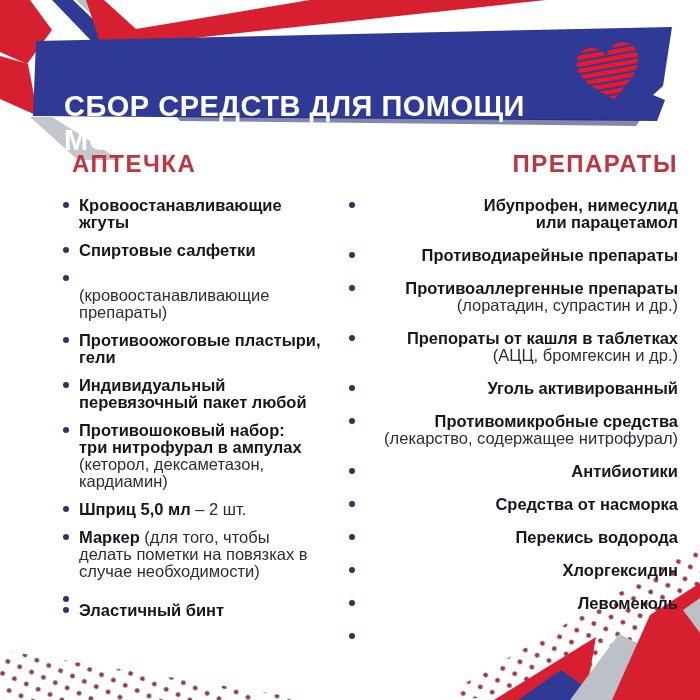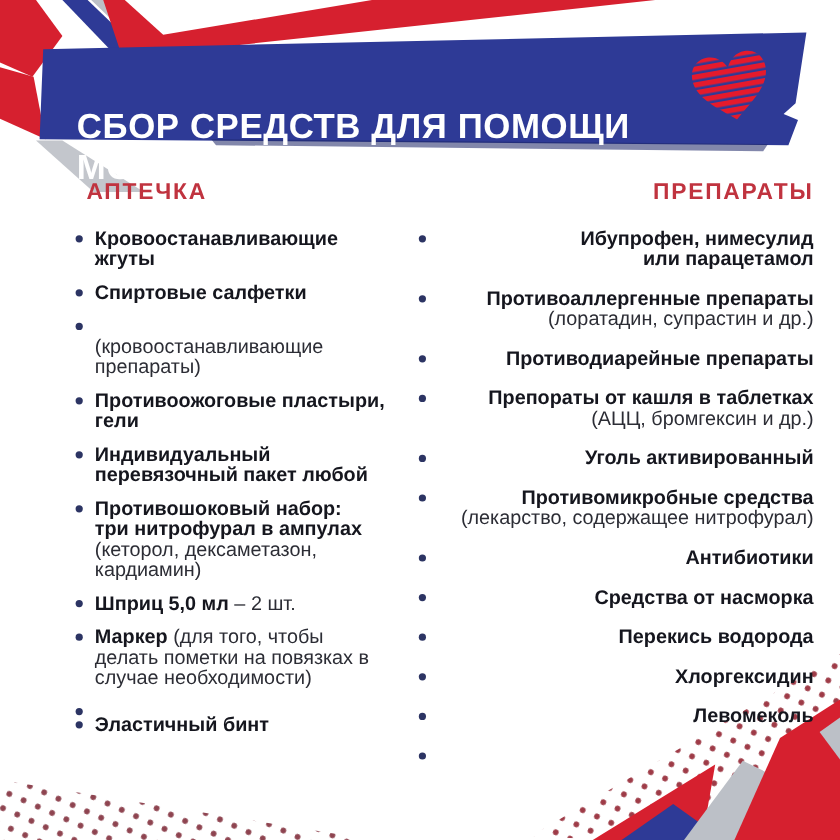--- a/index.html
+++ b/index.html
@@ -11,21 +11,21 @@
   
   .banner{position:absolute;inset:0;z-index:2;pointer-events:none;}
   .banner-text{position:absolute;left:64px;top:49px;color:#ffffff;
       font-weight:700;font-size:29px;line-height:34px;letter-spacing:.5px;z-index:3;margin-top:40px;}
 
   
   .columns{position:absolute;top:142px;left:0;width:700px;z-index:2;}
   .col{position:absolute;top:0;}
   .col-left{left:62px;width:272px;}
   .col-right{left:348px;width:330px;text-align:right;}
-  .col-header{margin:8px 0 0 10px;font-size:19px;font-weight:700;
+  .col-header{margin:8px 0 0 10px;font-size:24px;font-weight:700;
       color:#c0333f;letter-spacing:1.5px;}
   .col-right .col-header{margin-left:12px;}
   .items{list-style:none;margin:19px 0 0 0;padding:0;display:flex;flex-direction:column;gap:16px;}
   .col-left .items{row-gap:11px;}
   .col-right .items{row-gap:16px;}
   .item{position:relative;padding-left:17px;font-size:16.5px;line-height:17px;
       color:#15161e;white-space:pre-line;}
   .bullet{position:absolute;left:1px;top:5px;width:6px;height:6px;border-radius:50%;
       background:#2c3463;}
   .item .b{font-weight:700;}
@@ -121,24 +121,24 @@
 
     <li class="item"><span class="bullet"></span><span class="b">Эластичный бинт</span><span class="n"></span></li>
   </ul>
     </section>
     <section class="col col-right">
       <h2 class="col-header">ПРЕПАРАТЫ</h2>
       <ul class="items">
     <li class="item"><span class="bullet"></span><span class="b">Ибупрофен, нимесулид
 или парацетамол</span><span class="n"></span></li>
 
+    <li class="item"><span class="bullet"></span><span class="b">Противодиарейные препараты</span><span class="n"></span></li>
+
     <li class="item"><span class="bullet"></span><span class="b">Противоаллергенные препараты</span><span class="n">
 (лоратадин, супрастин и др.)</span></li>
-
-    <li class="item"><span class="bullet"></span><span class="b">Противодиарейные препараты</span><span class="n"></span></li>
 
     <li class="item"><span class="bullet"></span><span class="b">Препораты от кашля в таблетках</span><span class="n">
 (АЦЦ, бромгексин и др.)</span></li>
 
     <li class="item"><span class="bullet"></span><span class="b">Уголь активированный</span><span class="n"></span></li>
 
     <li class="item"><span class="bullet"></span><span class="b">Противомикробные средства</span><span class="n">
 (лекарство, содержащее нитрофурал)</span></li>
 
     <li class="item"><span class="bullet"></span><span class="b">Антибиотики</span><span class="n"></span></li>

